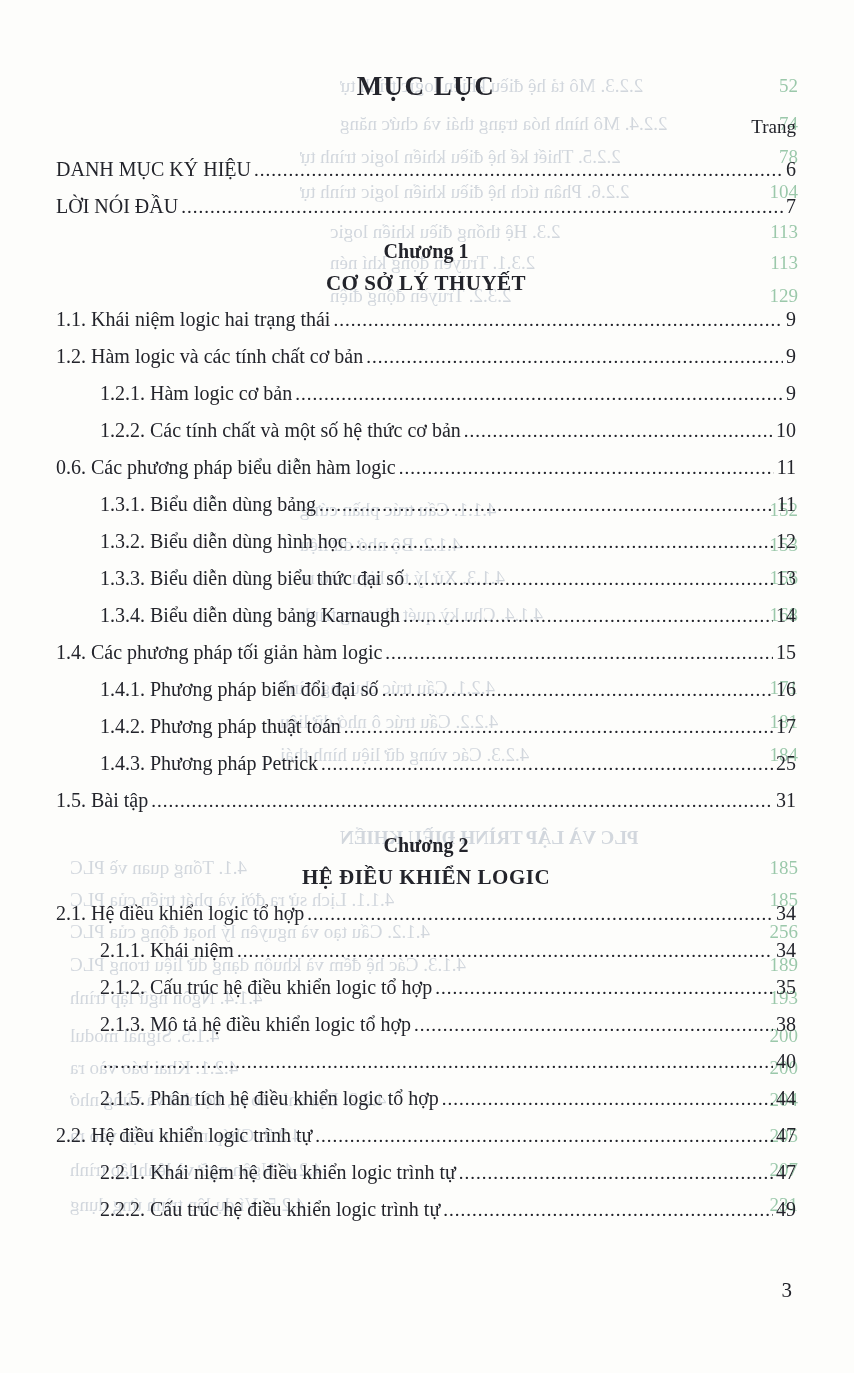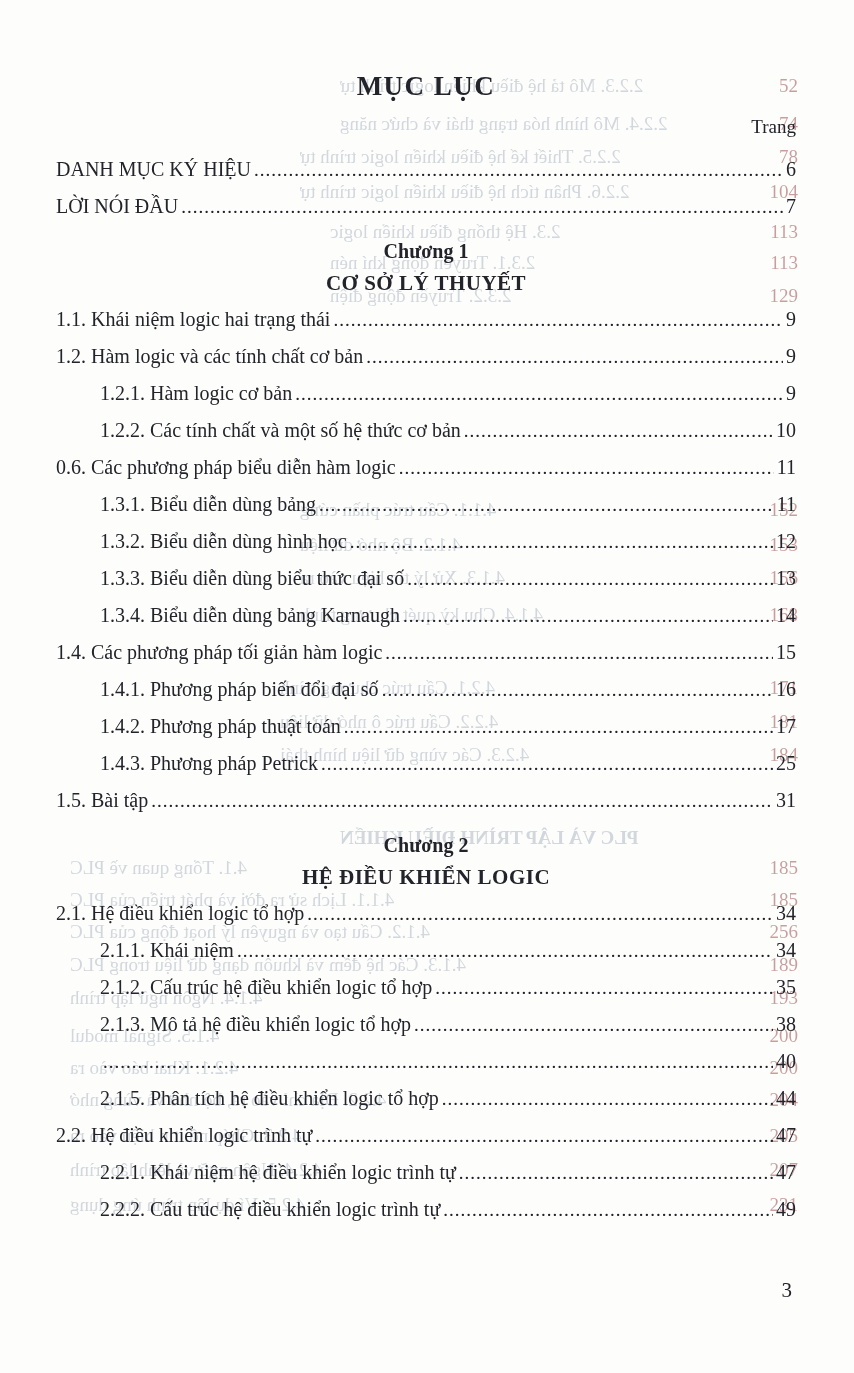--- a/index.html
+++ b/index.html
@@ -86,21 +86,21 @@
     justify-content: space-between;
     font-size: 19px;
     line-height: 26px;
     color: #98a4b6;
     opacity: 0.42;
     filter: blur(0.6px);
     white-space: nowrap;
     overflow: hidden;
   }
   .bleed-text { transform: scaleX(-1); display: inline-block; margin-right: 20px; overflow: hidden; }
-  .bleed-num  { color: #7f1d1d; }
+  .bleed-num  { color: #15803d; }
   .bleed-line.bleed-center { justify-content: center; font-weight: bold; }
 </style>
 </head>
 <body>
 
 <div class="page">
 
   <div class="bleed" id="bleed">
       <div class="bleed-line" style="top: 73px; left: 340px;">
         <span class="bleed-text">2.2.3. Mô tả hệ điều khiển logic trình tự</span>

